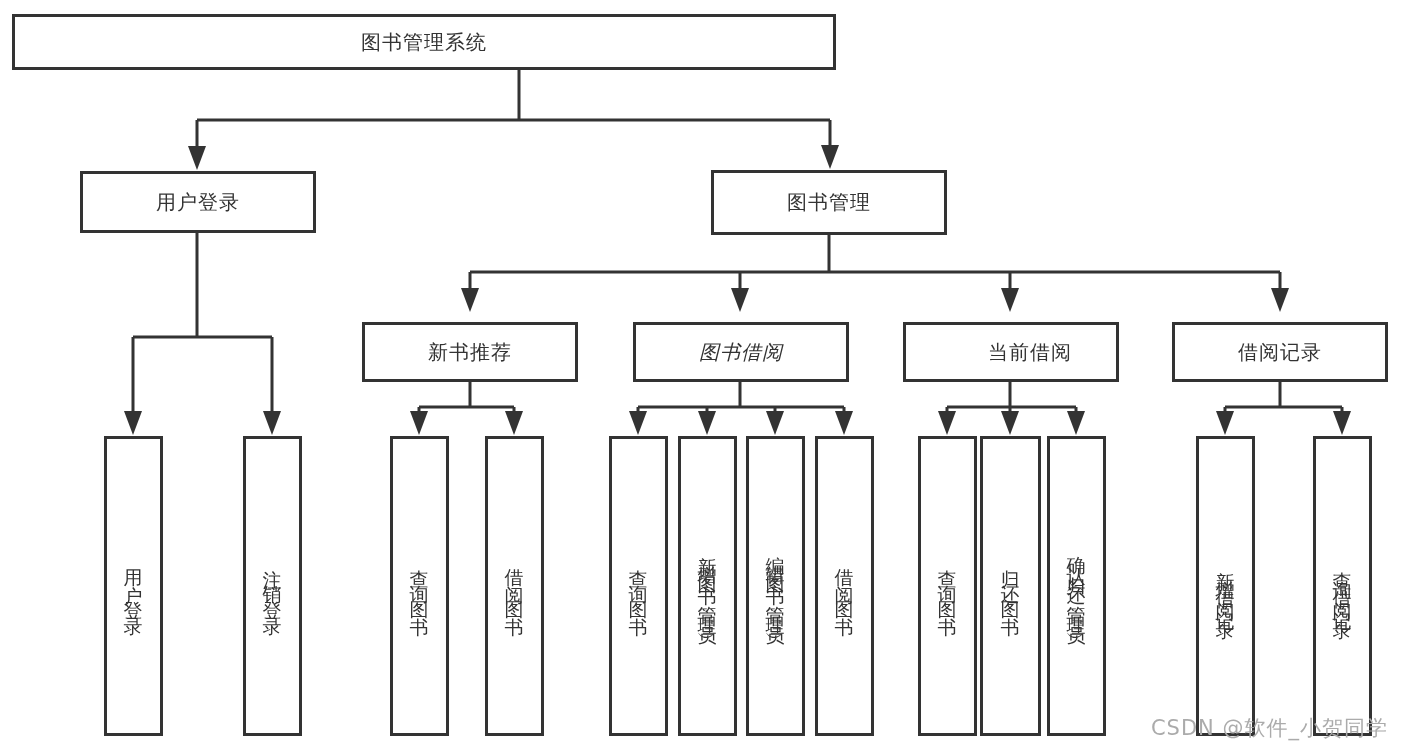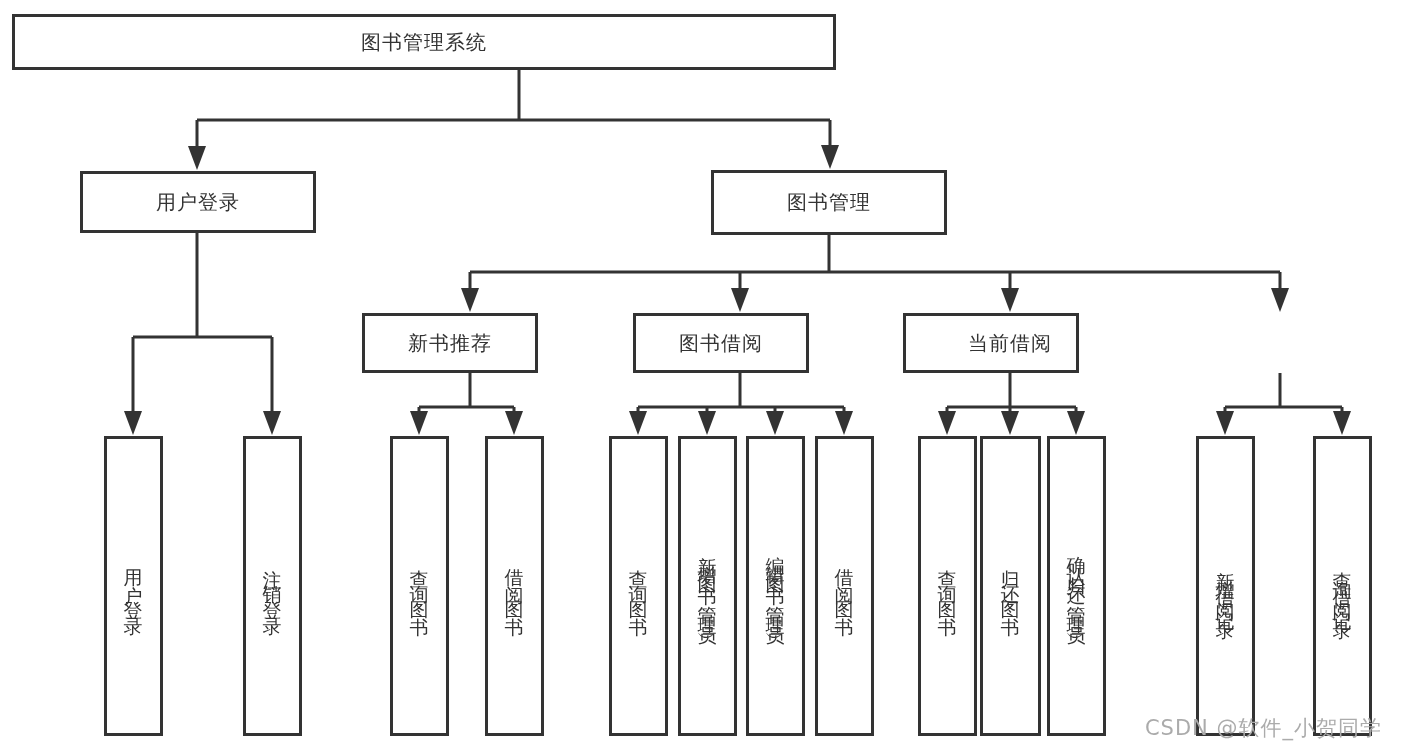--- a/index.html
+++ b/index.html
@@ -39,23 +39,23 @@
     color: var(--text);
     display: flex;
     align-items: center;
     justify-content: center;
     font-size: 20px;
     letter-spacing: 1px;
   }
   .root  { left: 12px;  top: 14px;  width: 824px; height: 56px; }
   .n-user-login { left: 80px;  top: 171px; width: 236px; height: 62px; }
   .n-book-mgmt  { left: 711px; top: 170px; width: 236px; height: 65px; }
-  .lvl3 { top: 313px; width: 176px; height: 60px; }
+  .lvl3 { top: 322px; width: 216px; height: 60px; }
   .n-new-book-rec   { left: 362px; }
-  .n-book-borrow    { left: 633px; }
+  .n-book-borrow    { left: 633px; font-style: italic; }
   .n-current-borrow { left: 903px; padding-left: 38px; }
   .n-borrow-records { left: 1172px; }
   .leaf {
     top: 436px;
     width: 59px;
     height: 300px;
     writing-mode: vertical-rl;
     text-orientation: mixed;
     font-size: 19px;
     letter-spacing: 16px;
@@ -70,21 +70,21 @@
   .l-6  { left: 678px; }
   .l-7  { left: 746px; }
   .l-8  { left: 815px; }
   .l-9  { left: 918px; }
   .l-10 { left: 980px; width: 61px; }
   .l-11 { left: 1047px; }
   .l-12 { left: 1196px; }
   .l-13 { left: 1313px; }
   .watermark {
     position: absolute;
-    right: 23px;
+    right: 17px;
     bottom: 5px;
     font-size: 21px;
     color: var(--watermark);
     letter-spacing: 1px;
     white-space: nowrap;
   }
 </style>
 </head>
 <body>
 
@@ -130,20 +130,21 @@
   </svg>
 
   <div class="box root">图书管理系统</div>
 
   <div class="box n-user-login">用户登录</div>
   <div class="box n-book-mgmt">图书管理</div>
 
   <div class="box lvl3 n-new-book-rec">新书推荐</div>
   <div class="box lvl3 n-book-borrow">图书借阅</div>
   <div class="box lvl3 n-current-borrow">当前借阅</div>
+  <div class="box lvl3 n-borrow-records">借阅记录</div>
 
   <div class="box leaf l-1">用户登录</div>
   <div class="box leaf l-2">注销登录</div>
   <div class="box leaf l-3">查询图书</div>
   <div class="box leaf l-4">借阅图书</div>
   <div class="box leaf l-5">查询图书</div>
   <div class="box leaf leaf-long l-6">新增图书（管理员）</div>
   <div class="box leaf leaf-long l-7">编辑图书（管理员）</div>
   <div class="box leaf l-8">借阅图书</div>
   <div class="box leaf l-9">查询图书</div>

